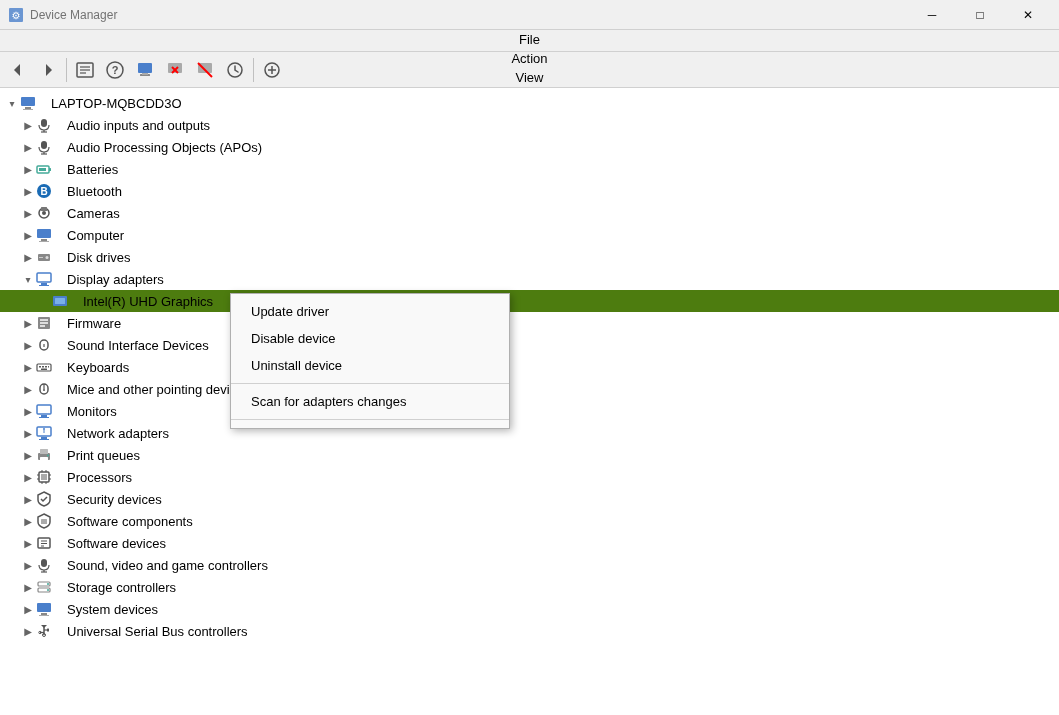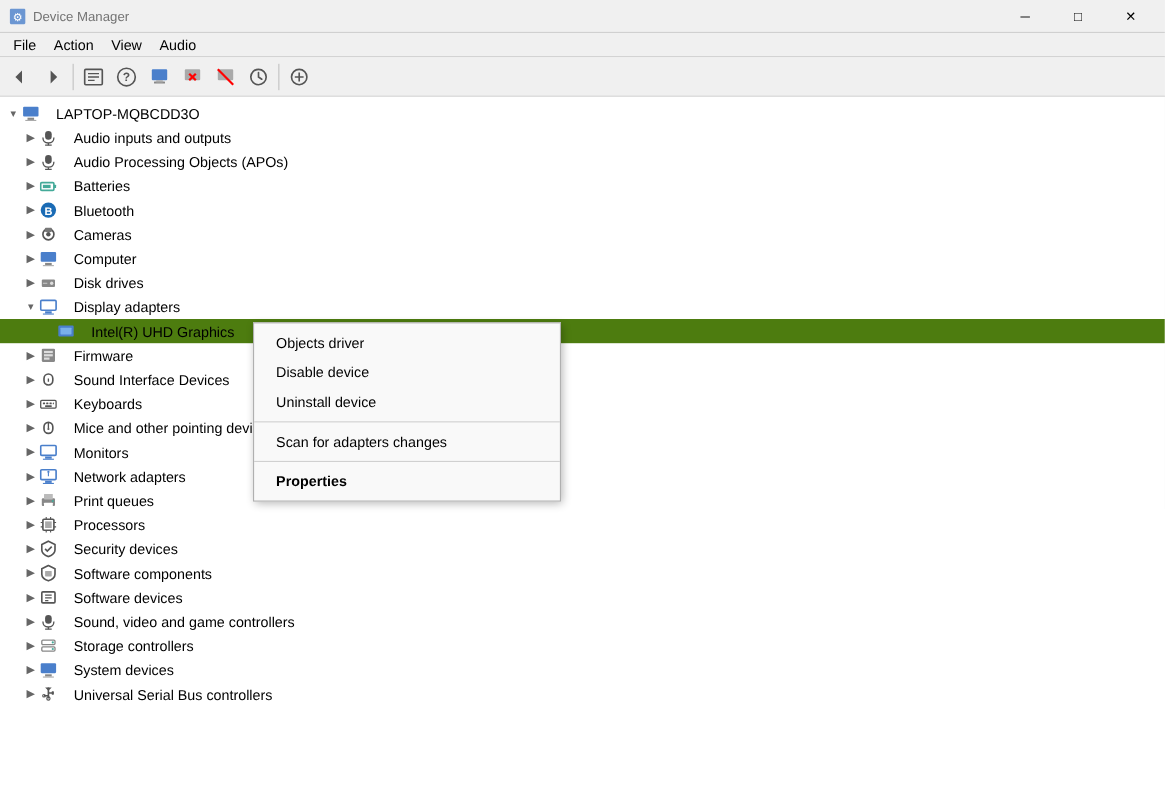--- a/index.html
+++ b/index.html
@@ -32,20 +32,21 @@
     }
 
     
     .menu-bar {
       background: #f0f0f0;
       height: 22px;
       display: flex;
       align-items: center;
       padding: 0 4px;
       border-bottom: 1px solid #d0d0d0;
+      flex-direction: column;
     }
     .menu-item {
       padding: 2px 8px;
       font-size: 13px;
       cursor: pointer;
       color: #000;
     }
 
     
     .toolbar {
@@ -580,22 +581,21 @@
         <rect x="11" y="5.5" width="2" height="3" rx="0.5" fill="#555"></rect>
         <line x1="8" y1="9.5" x2="4" y2="9.5" stroke="#555" stroke-width="1.2"></line>
         <circle cx="4" cy="9.5" r="1.2" fill="none" stroke="#555" stroke-width="1"></circle>
         <circle cx="8" cy="12" r="1.5" fill="none" stroke="#555" stroke-width="1"></circle>
       </svg>
     </div>
     <span class="item-label">Universal Serial Bus controllers</span>
   </div>
 
   <div class="context-menu">
-    <div class="context-menu-item">Objects driver</div>
+    <div class="context-menu-item">Update driver</div>
     <div class="context-menu-item">Disable device</div>
     <div class="context-menu-item">Uninstall device</div>
     <div class="context-menu-separator"></div>
     <div class="context-menu-item">Scan for adapters changes</div>
     <div class="context-menu-separator"></div>
-    <div class="context-menu-item bold">Properties</div>
   </div>
 
 </div>
 
 </body></html>

